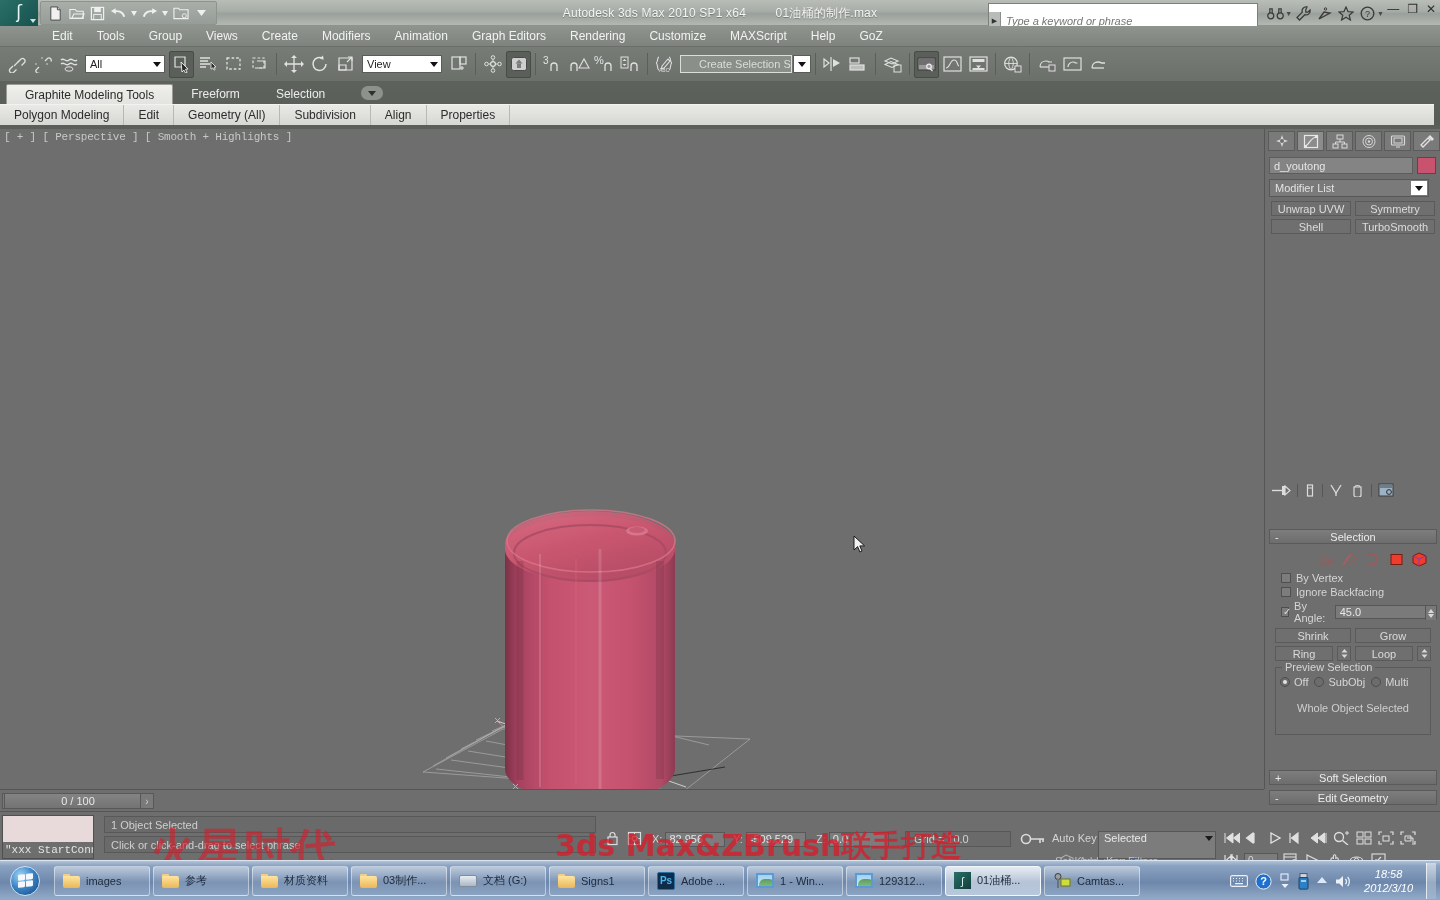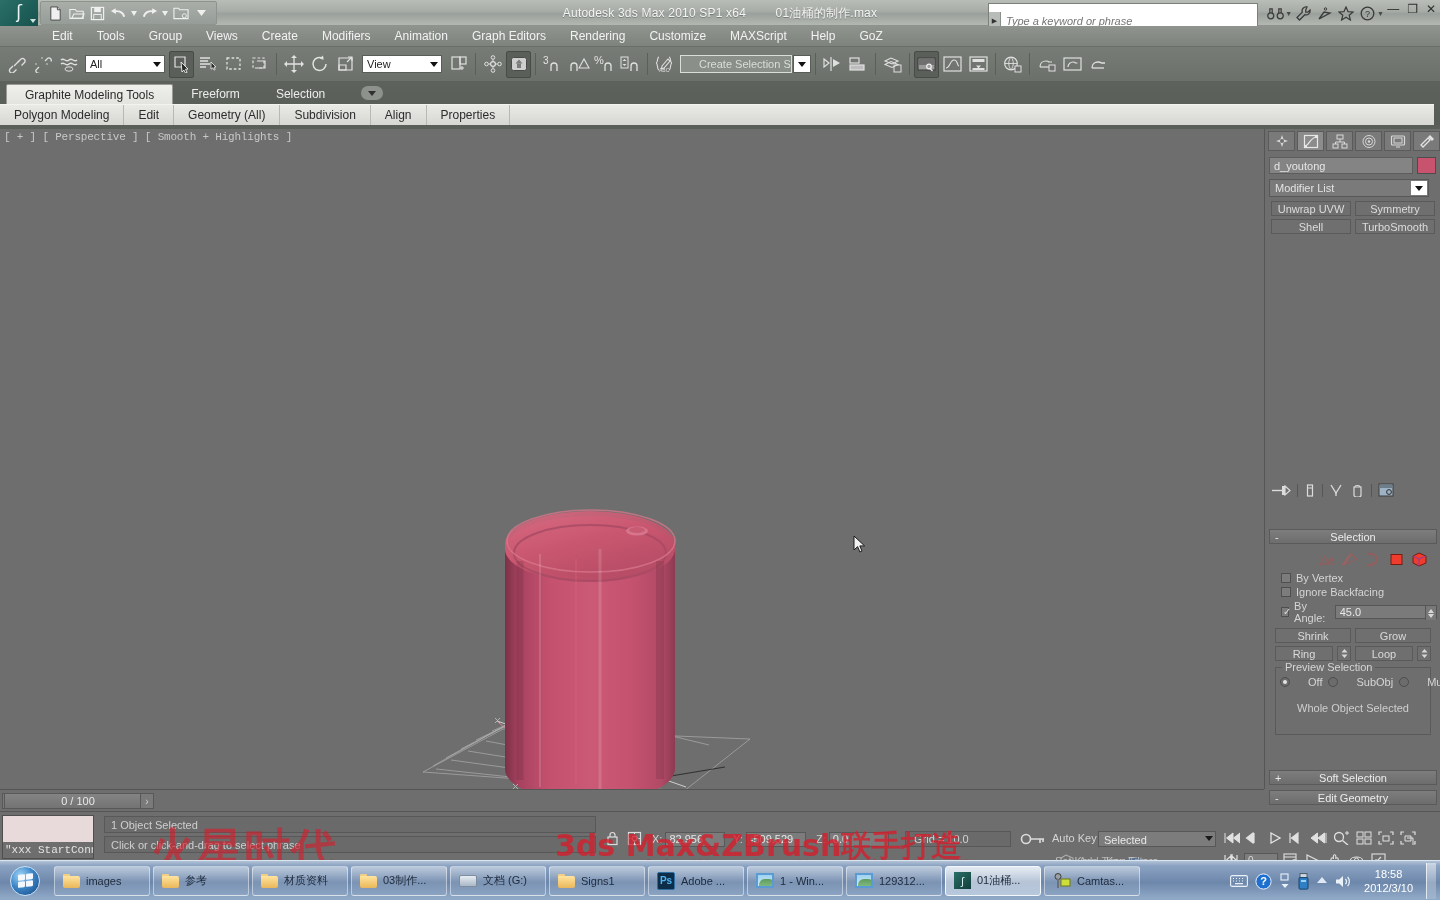--- a/index.html
+++ b/index.html
@@ -235,21 +235,21 @@
   .gbtn{ flex:1; height:15px; background:#6f6f6f; border:1px solid #5a5a5a;
          display:flex;align-items:center;justify-content:center;color:#dadada;font-size:11px;}
   .gbtn.sm{ flex:none; width:14px; }
   .groupbox{
     margin:6px 6px 0 6px; border:1px solid #5a5a5a; padding:8px 4px 4px 4px; position:relative;
   }
   .groupbox .glabel{
     position:absolute; left:6px; top:-7px; background:#6e6e6e; padding:0 3px; font-size:11px; color:#d5d5d5;
   }
   .radiorow{ display:flex; align-items:center; gap:6px; }
-  .radio{ display:flex;align-items:center;gap:18px; color:#d5d5d5; font-size:11px;}
+  .radio{ display:flex;align-items:center;gap:4px; color:#d5d5d5; font-size:11px;}
   .rdot{ width:10px;height:10px;border-radius:50%;background:#6c6c6c;border:1px solid #4e4e4e;position:relative;}
   .rdot.on:after{ content:""; position:absolute; left:2px;top:2px;width:4px;height:4px;border-radius:50%;background:#e4e4e4;}
   .wholeobj{ text-align:center; color:#cfcfcf; font-size:11px; padding:14px 0 16px 0;}
 
   
   .timeslider{
     position:absolute; left:0; top:789px; width:1264px; height:22px;
     background:#6e6e6e; border-top:1px solid #555;
   }
   .ts-handle{
@@ -297,23 +297,23 @@
   .gridinfo{ position:absolute; left:905px; top:19px; width:106px; height:16px;
              background:#6a6a6a; border:1px solid #585858; color:#d2d2d2; font-size:11px;
              display:flex; align-items:center; padding-left:8px;}
   .keymode{ position:absolute; left:1016px; top:19px; width:34px;height:16px;
             display:flex;align-items:center;justify-content:center;}
   .addtimetag{ position:absolute; left:1060px; top:41px; width:120px;height:15px;
                color:#b6b6b6; font-size:11px; display:flex; align-items:center; gap:5px;}
   .autokey{ position:absolute; left:1052px; top:20px; color:#d4d4d4; font-size:11px;}
   .setkey{ position:absolute; left:1055px; top:43px; color:#c0c0c0; font-size:11px;}
   .selfilter{
-    position:absolute; left:1098px; top:19px; width:118px; height:16px;
+    position:absolute; left:1098px; top:19px; width:118px; height:28px;
     background:#7c7c7c; border:1px solid #585858; color:#e8e8e8; font-size:11px;
-    display:flex; align-items:flex-end; padding-left:5px;
+    display:flex; align-items:flex-start; padding-left:5px;
   }
   .selfilter .dd{ position:absolute; right:2px; top:4px; width:0;height:0;
     border-left:4px solid transparent;border-right:4px solid transparent;border-top:5px solid #1a1a1a;}
   .keyfilters{ position:absolute; left:1106px; top:43px; color:#c6c6c6; font-size:11px;}
   .playrow{ position:absolute; left:1222px; top:17px; display:flex; align-items:center; gap:3px;}
   .playrow2{ position:absolute; left:1222px; top:39px; display:flex; align-items:center; gap:3px;}
   .pbtn{ width:19px;height:18px; display:flex;align-items:center;justify-content:center;
          color:#e0e0e0; font-size:10px;}
   .framefield{ width:34px;height:15px;background:#7c7c7c;border:1px solid #585858;
                color:#d8d8d8;font-size:10px;display:flex;align-items:center;padding-left:3px;}
@@ -369,21 +369,21 @@
   .max-icon{ width:17px;height:17px; background:linear-gradient(135deg,#2a6f68,#123f3b);
              display:flex;align-items:center;justify-content:center; color:#d9f0ed; font-size:11px; flex:none;}
   .cam-icon{ width:18px;height:16px; position:relative; flex:none;}
   .drive-icon{ width:18px;height:12px; background:linear-gradient(180deg,#e7edf3,#aab7c6);
                border:1px solid #7f8c9c; border-radius:2px; flex:none;}
   .tray{
     position:absolute; right:0; top:0; height:40px; display:flex; align-items:center; gap:7px;
     padding:0 4px 0 10px;
   }
   .tray .ti{ display:flex;align-items:center;justify-content:center; color:#e8eef6; }
-  .clock{ color:#ffffff; font-size:11px; line-height:14px; text-align:center; padding:0 4px;}
+  .clock{ color:#ffffff; font-size:11px; line-height:14px; text-align:center; padding:0 4px;font-style:italic;}
   .showdesk{ width:10px;height:36px; background:linear-gradient(180deg,rgba(255,255,255,.5),rgba(255,255,255,.12));
              border-left:1px solid rgba(255,255,255,.7); margin-left:2px;}
 
   
   .wm{ position:absolute; pointer-events:none; font-weight:bold; }
   .wm1{ left:150px; top:820px; font-size:46px; color:rgba(214,28,42,.62);
         font-family:"DejaVu Sans", sans-serif; letter-spacing:1px; transform:skewX(-6px);}
   .wm2{ left:555px; top:826px; font-size:30px; color:rgba(214,28,42,.78);
         font-family:"DejaVu Sans", sans-serif; white-space:nowrap;}
   .wm3{ left:60px; top:866px; font-size:22px; color:rgba(210,30,45,.85);

